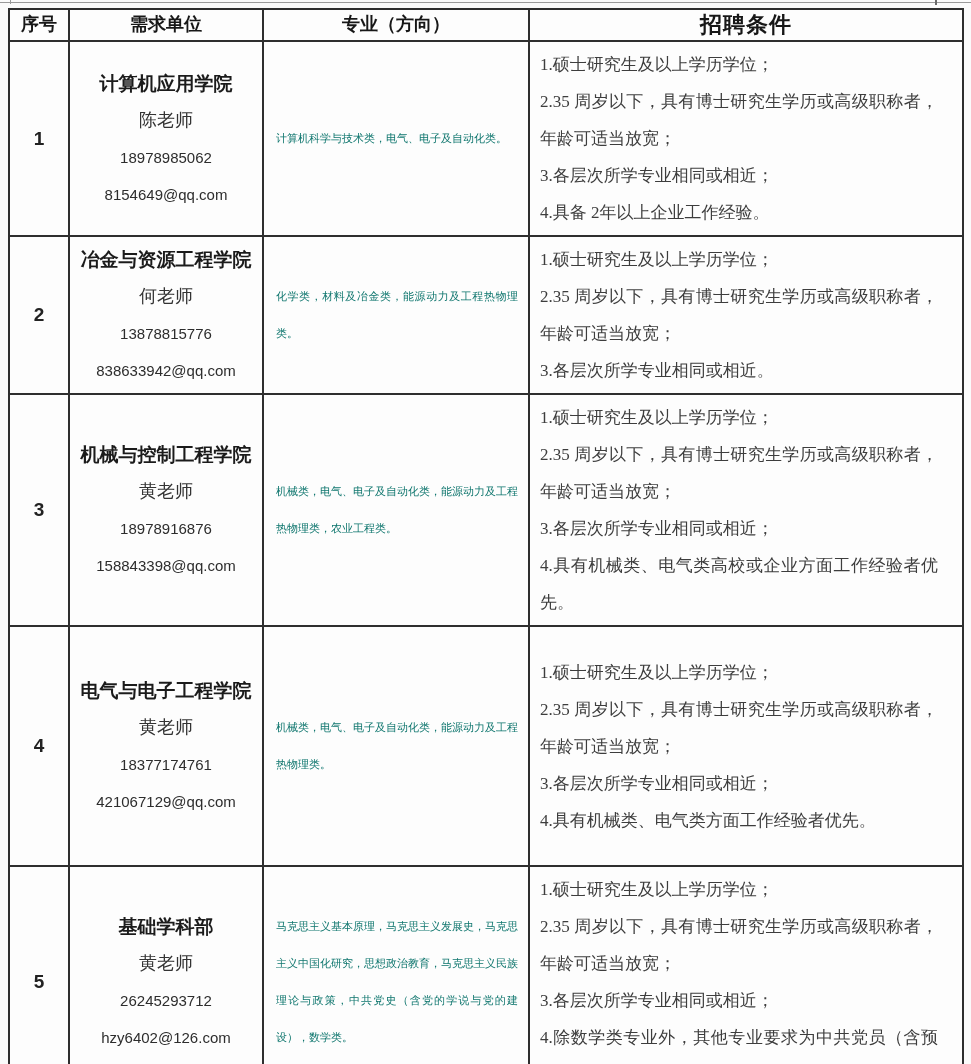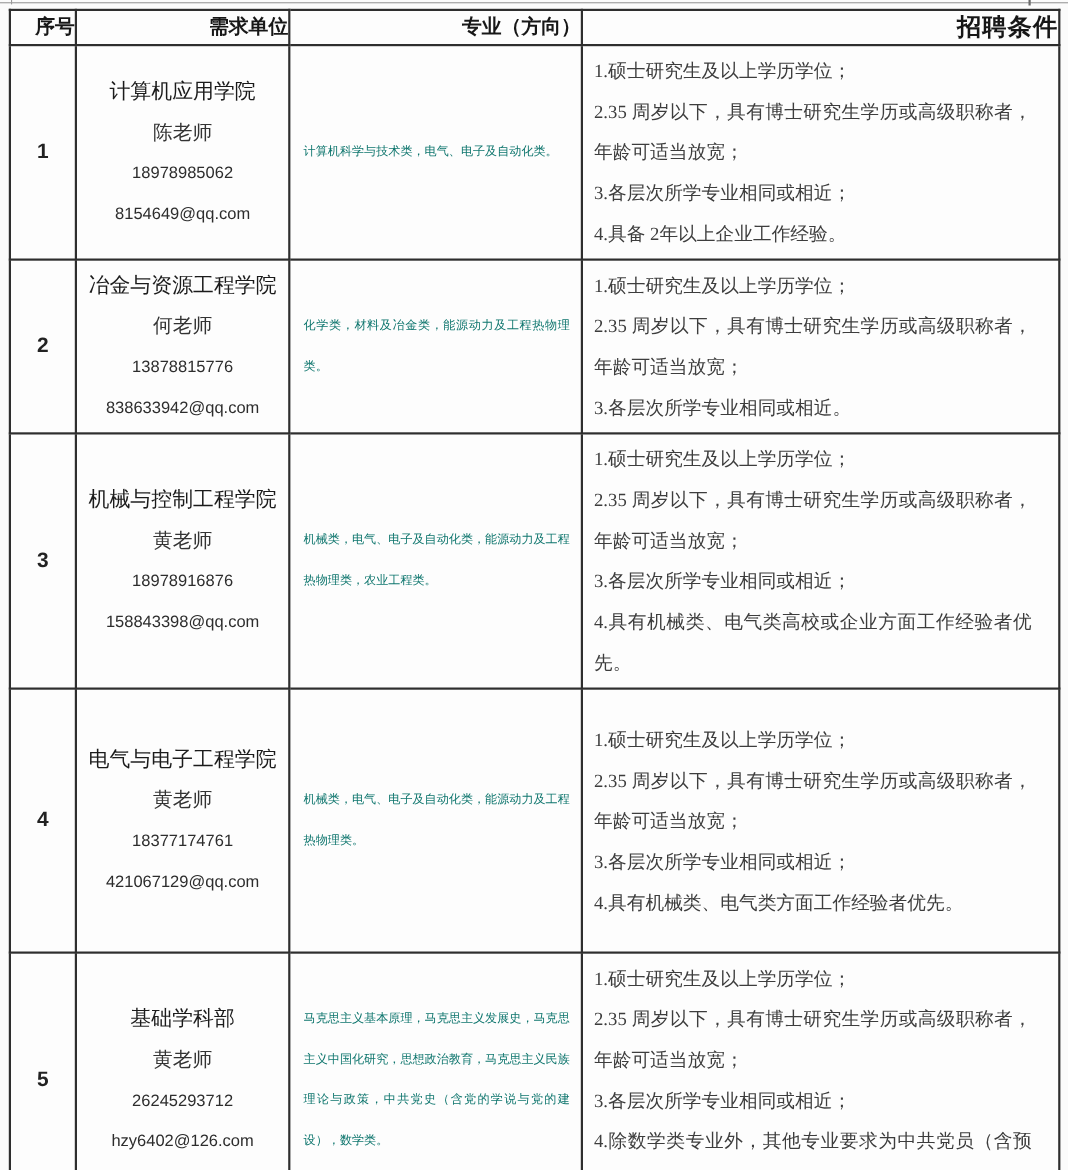--- a/index.html
+++ b/index.html
@@ -53,21 +53,21 @@
   .col-unit  { width: 194px; }
   .col-major { width: 266px; }
   .col-cond  { width: 434px; }
 
   
   tr.header-row { height: 32px; }
   .recruit-table th {
     font-weight: bold;
     color: #171717;
     font-size: 18px;
-    text-align: right;
+    text-align: center;
     font-family: "Liberation Serif", serif;
     line-height: 1.1;
   }
   th.th-cond { font-size: 22px; letter-spacing: 1px; margin-top: 36px; }
 
   
   tr.r1 { height: 191px; }
   tr.r2 { height: 146px; }
   tr.r3 { height: 225px; }
   tr.r4 { height: 240px; }
@@ -82,21 +82,21 @@
   }
   td.unit { text-align: center; }
   .unit-inner p {
     margin: 0;
     line-height: 37px;
     font-size: 18px;
     color: #333;
   }
   .unit-inner .unit-name {
     font-family: "Liberation Sans", sans-serif;
-    font-weight: normal;
+    font-weight: bold;
     font-size: 19px;
     color: #1b1b1b;
   }
   .unit-inner .contact { font-family: "Liberation Serif", serif; }
   .unit-inner .phone,
   .unit-inner .email {
     font-family: "Liberation Sans", sans-serif;
     font-size: 15px;
     color: #2d2d2d;
   }

